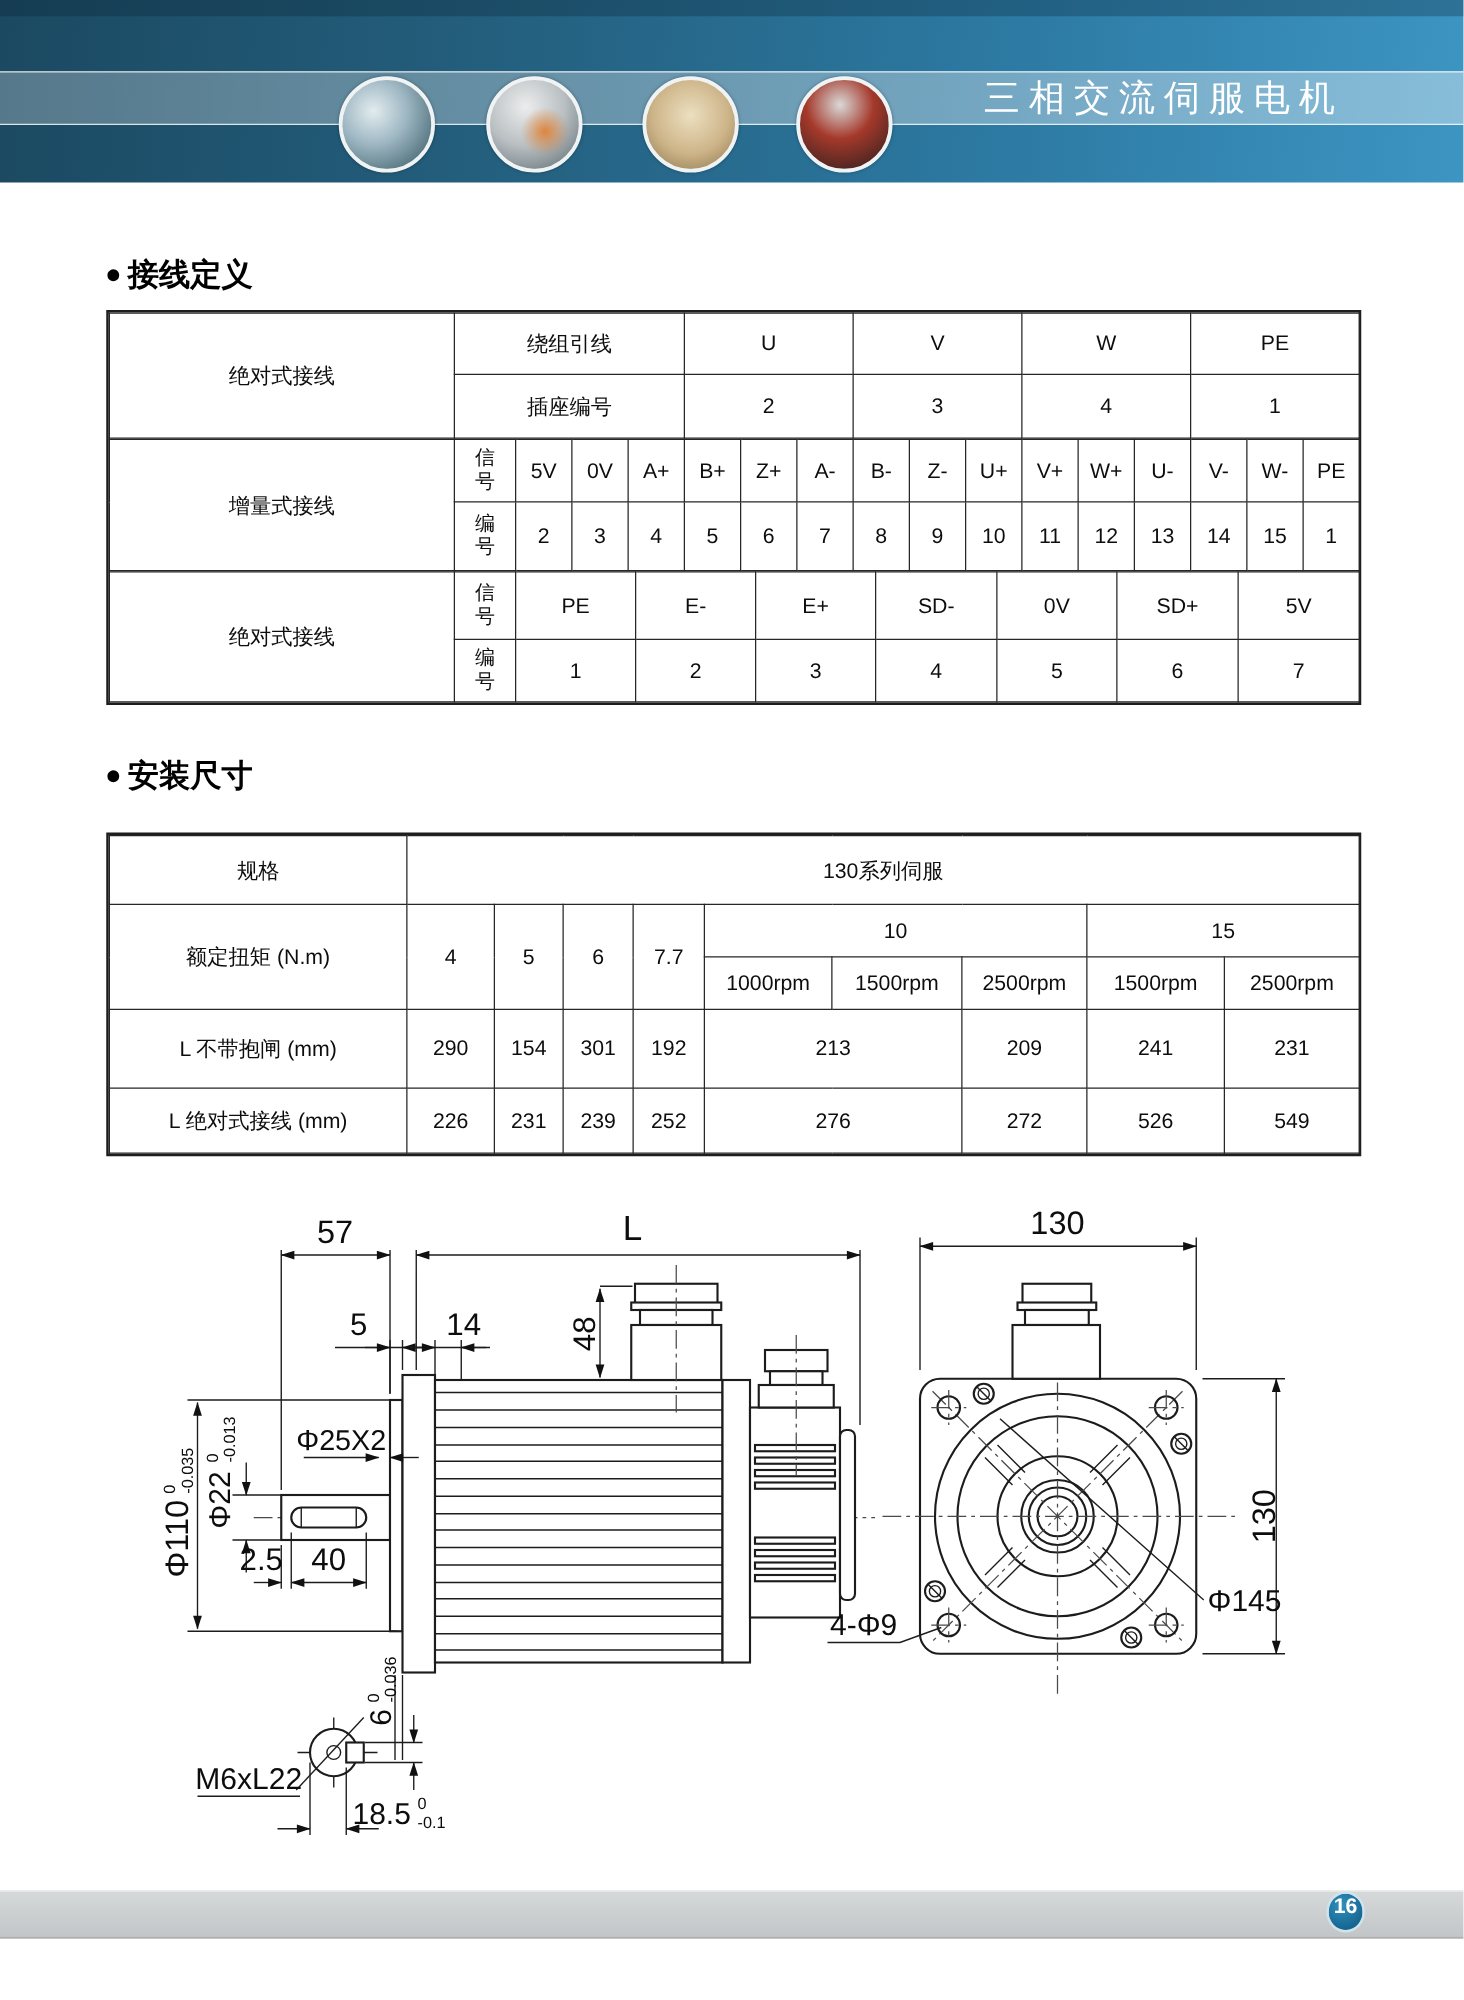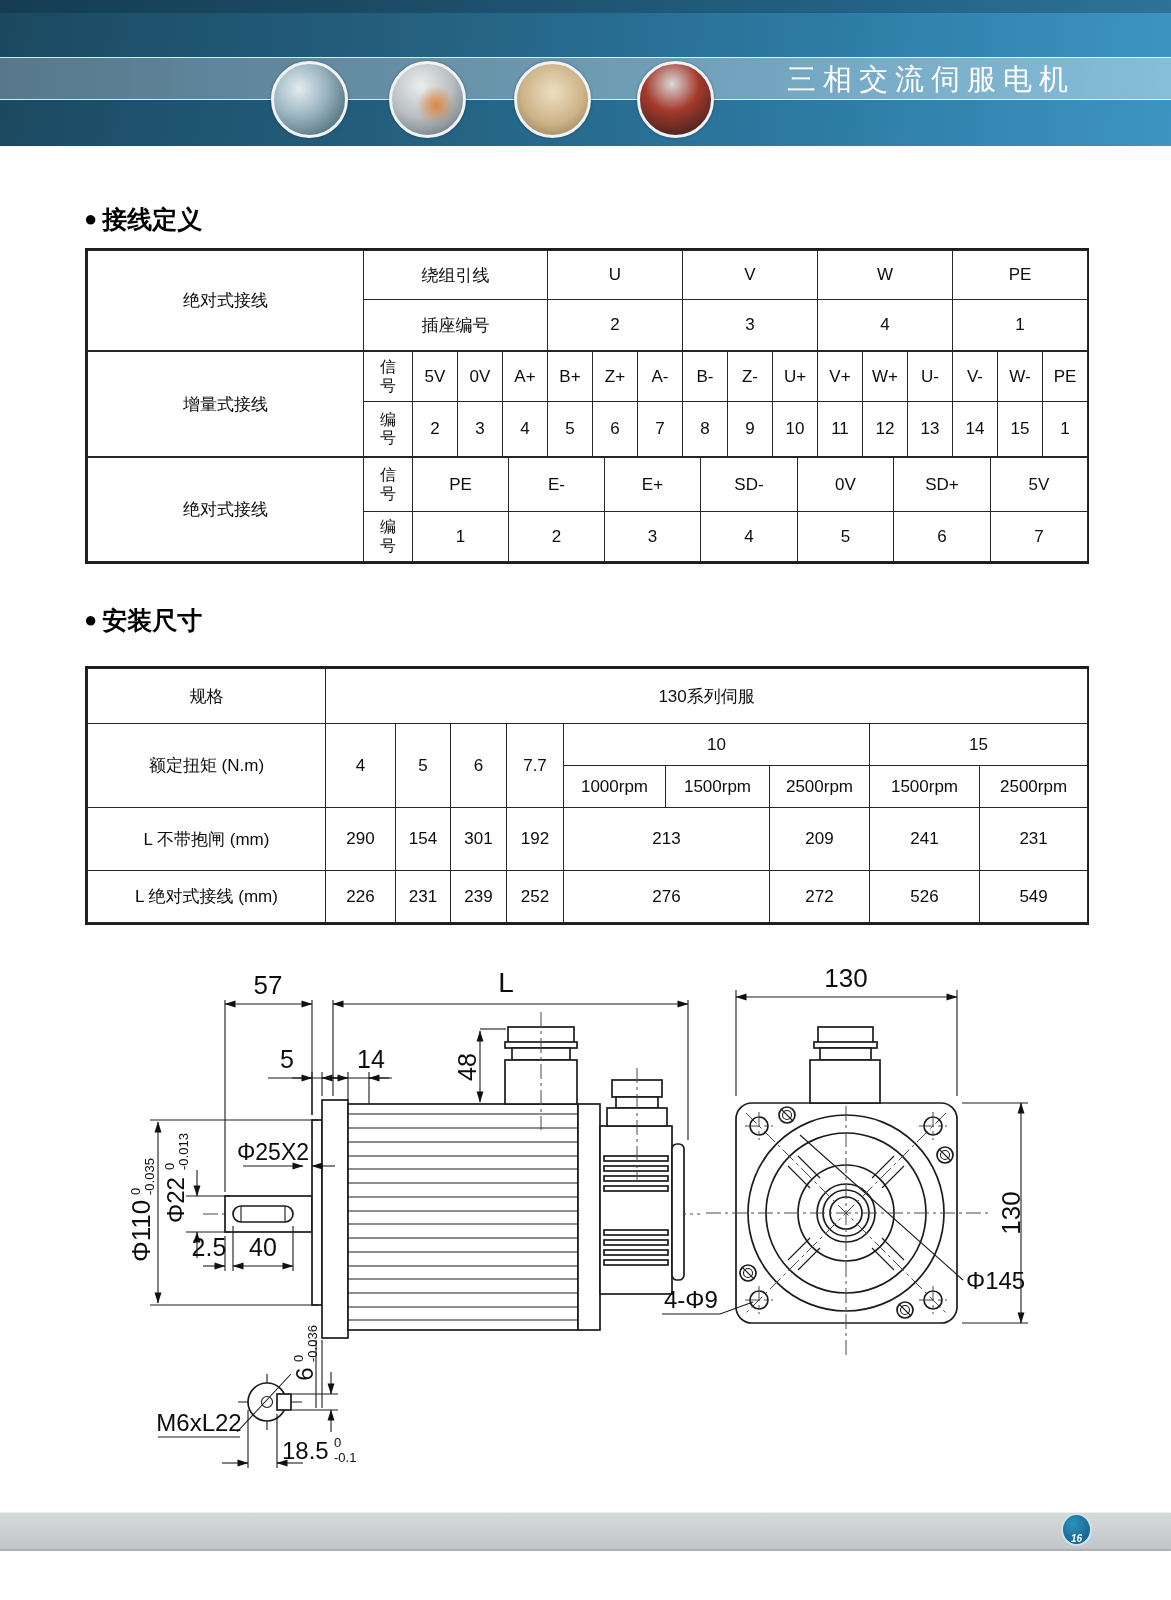--- a/index.html
+++ b/index.html
@@ -40,22 +40,22 @@
   .fw{stroke:#1c1c1c;stroke-width:1.7;fill:#fff;}
   .ln{stroke:#1c1c1c;stroke-width:1.7;fill:none;}
   .tn{stroke:#1c1c1c;stroke-width:1.1;fill:none;}
   .cl{stroke:#4a4a4a;stroke-width:1;fill:none;stroke-dasharray:15 4 3 4;}
   
   .footbar{position:absolute;left:0;top:1512px;width:1171px;height:36px;
            background:linear-gradient(#d6d9da,#c3c6c8);border-top:1px solid #eceeee;border-bottom:2px solid #aeb1b3;}
   .pagebadge{position:absolute;left:1061px;top:1513px;width:31px;height:33px;border-radius:50%;
            background:radial-gradient(circle at 38% 32%,#2f90bc,#135f8a 85%);
            border:2px solid #cfe3ec;box-sizing:border-box;
-           display:flex;align-items:flex-end;justify-content:center;
-           color:#fff;font-size:10px;font-weight:bold;font-style:italic;}
+           display:flex;align-items:flex-start;justify-content:center;
+           color:#fff;font-size:17px;font-weight:bold;}
 </style>
 </head>
 <body>
 
 <div class="page">
 
   <div class="header">
     <div class="topstrip"></div>
     <div class="band"></div>
     <span class="photo p1"></span>

